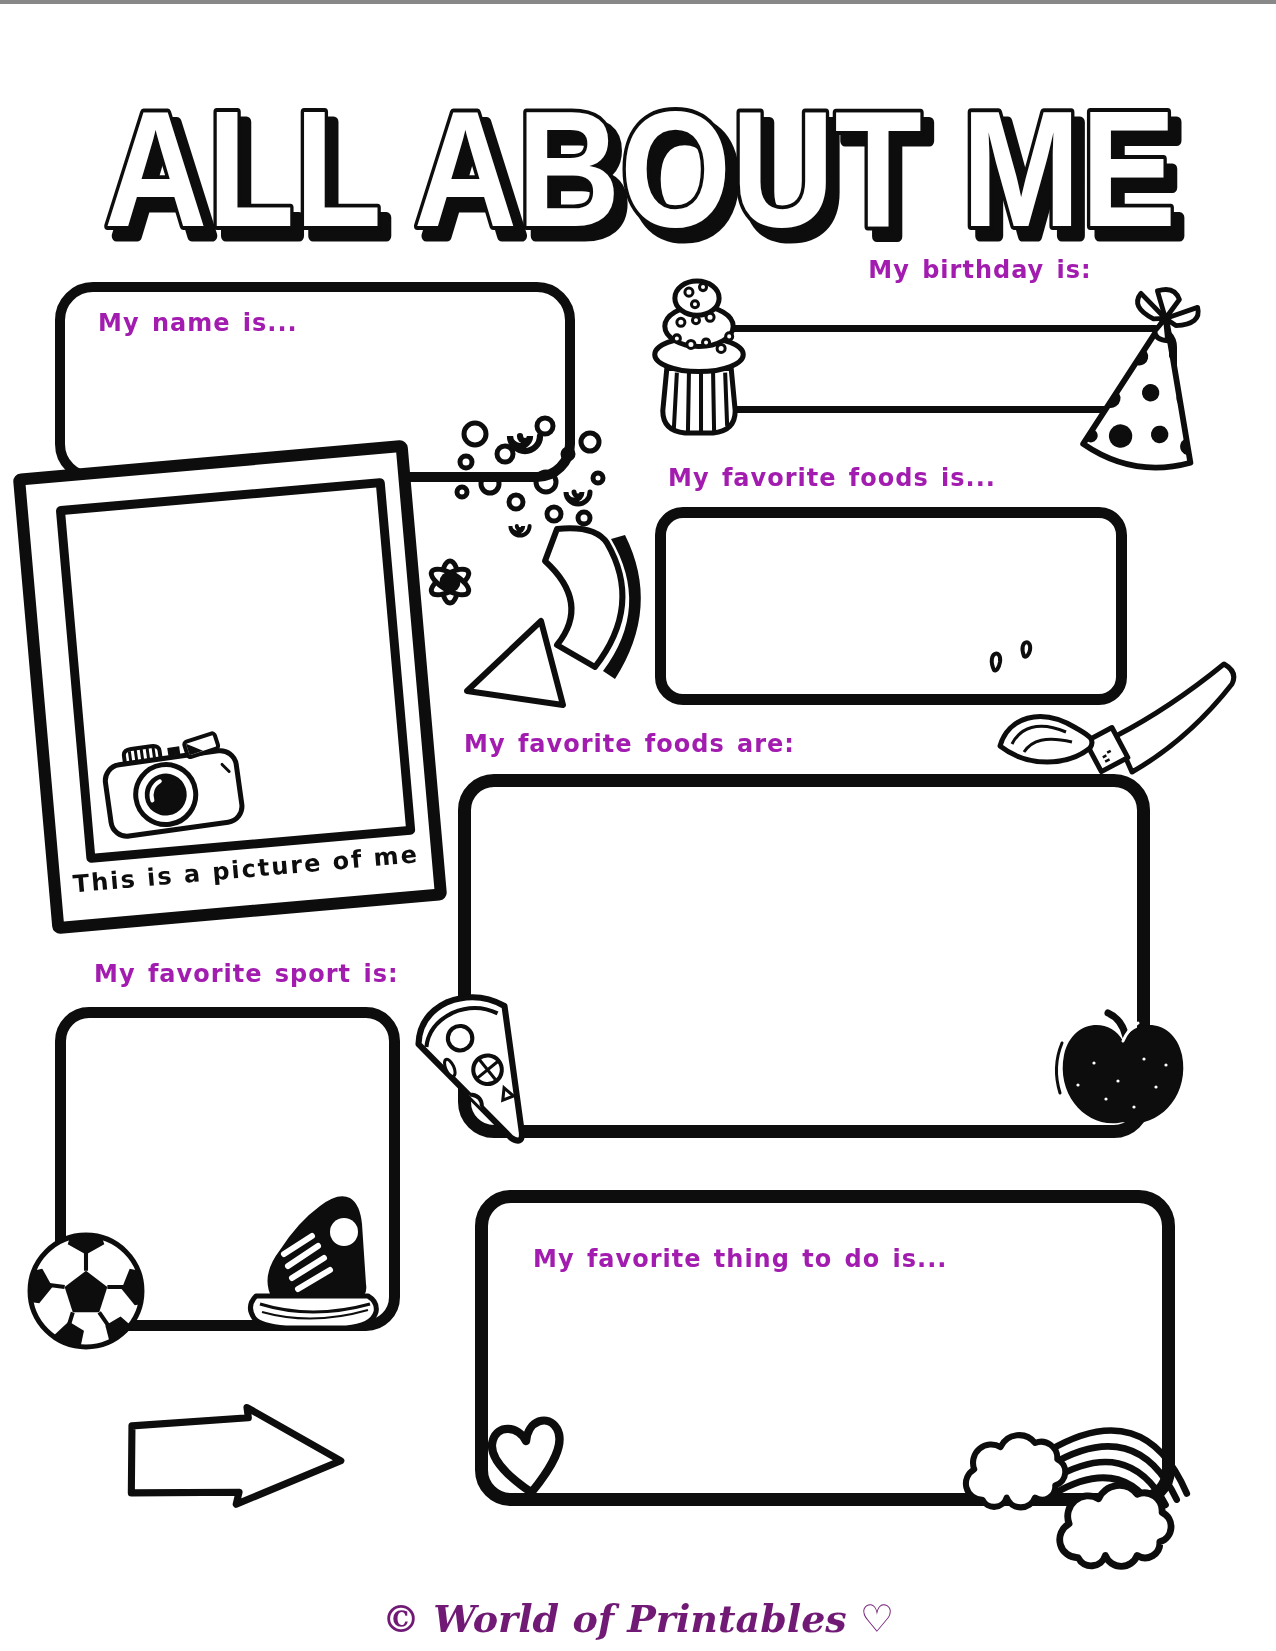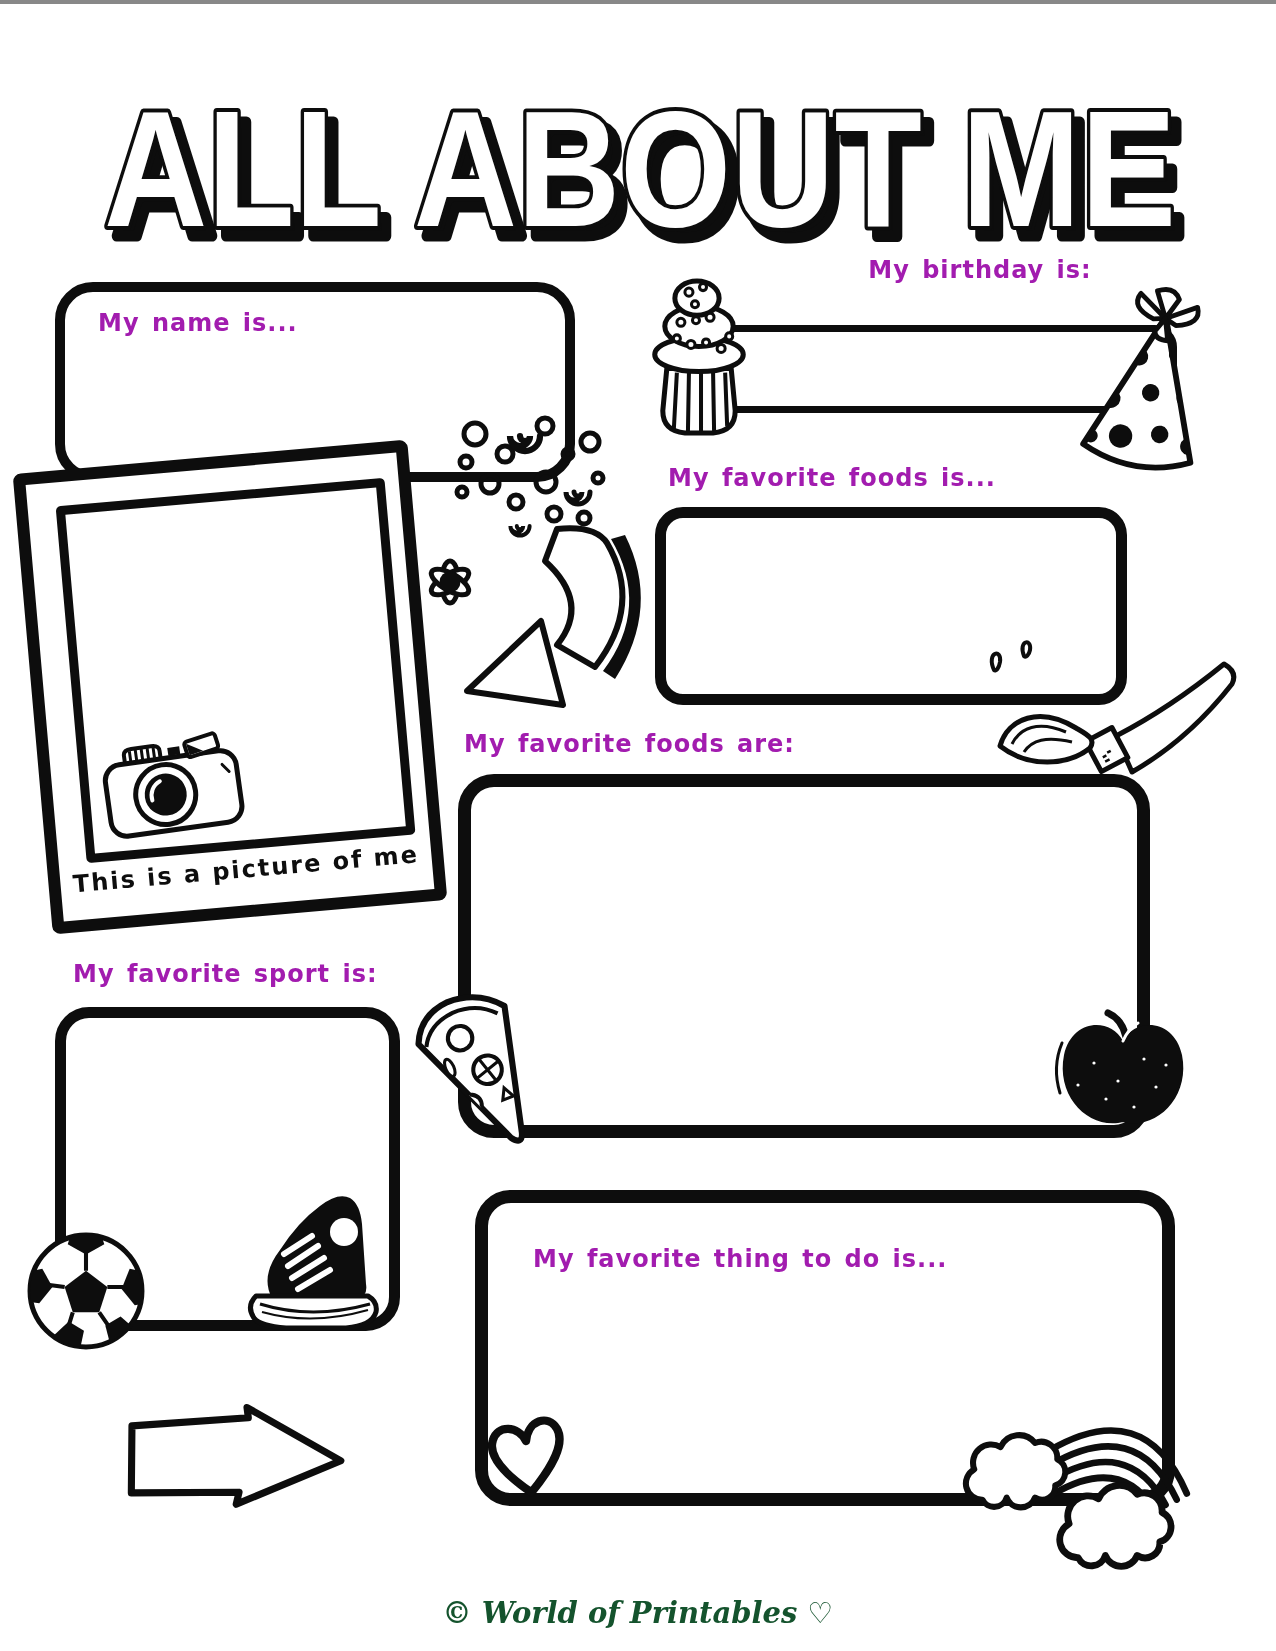--- a/index.html
+++ b/index.html
@@ -4,21 +4,21 @@
 <style>
   html,body{margin:0;padding:0;background:#888;}
   #page{position:relative;width:1276px;height:1651px;background:#ffffff;overflow:hidden;
         font-family:"DejaVu Sans",sans-serif;color:#0d0d0d;margin:4px auto;}
   .abs{position:absolute;}
   .box{position:absolute;background:#fff;border:11px solid #0d0d0d;border-radius:32px;box-sizing:border-box;}
   .label{position:absolute;font-weight:700;font-size:24px;letter-spacing:1px;word-spacing:3px;color:#a21caf;white-space:nowrap;}
   .caption{font-weight:700;color:#0d0d0d;}
   #footer{position:absolute;left:0;top:1592px;width:100%;text-align:center;
           font-family:"DejaVu Serif",serif;font-style:italic;font-weight:700;
-          font-size:29px;color:#14532d;}
+          font-size:38px;color:#701a75;}
   svg{display:block;overflow:visible;}
 </style>
 </head>
 <body>
 
 <div id="page">
 
   <svg class="abs" style="left:83px;top:80px;" width="1115" height="168" viewBox="0 0 1115 150" preserveAspectRatio="none">
     <text x="566" y="136" text-anchor="middle" font-family="Liberation Sans, sans-serif" font-weight="bold" font-size="148" fill="#0d0d0d" stroke="#0d0d0d" stroke-width="10" stroke-linejoin="round" textLength="1072" lengthAdjust="spacingAndGlyphs">ALL ABOUT ME</text>
     <text x="557" y="127" text-anchor="middle" font-family="Liberation Sans, sans-serif" font-weight="bold" font-size="148" fill="#ffffff" stroke="#0d0d0d" stroke-width="7" paint-order="stroke fill" stroke-linejoin="round" textLength="1072" lengthAdjust="spacingAndGlyphs">ALL ABOUT ME</text>
@@ -81,21 +81,21 @@
       </g>
     </g>
   </svg>
 
   <div class="label" style="left:668px;top:460px;">My favorite foods is...</div>
   <div class="box" style="left:655px;top:503px;width:472px;height:198px;border-width:11px;border-radius:28px;"></div>
 
   <div class="label" style="left:464px;top:726px;">My favorite foods are:</div>
   <div class="box" style="left:458px;top:770px;width:692px;height:364px;border-width:13px;border-radius:36px;"></div>
 
-  <div class="label" style="left:73px;top:956px;">My favorite sport is:</div>
+  <div class="label" style="left:94px;top:956px;">My favorite sport is:</div>
   <div class="box" style="left:55px;top:1003px;width:345px;height:324px;border-width:11px;border-radius:34px;"></div>
 
   <div class="box" style="left:475px;top:1186px;width:700px;height:316px;border-width:13px;border-radius:36px;">
     <div class="label" style="left:45px;top:42px;">My favorite thing to do is...</div>
   </div>
 
   <svg class="abs" style="left:450px;top:408px;" width="155" height="130" viewBox="0 0 155 130">
     <defs>
         <path id="bub-sp" d="M12,0 A12,12 0 1 1 -12,0 A8,8 0 1 0 4,0 A4,4 0 1 1 -4,0"></path>
       </defs>

